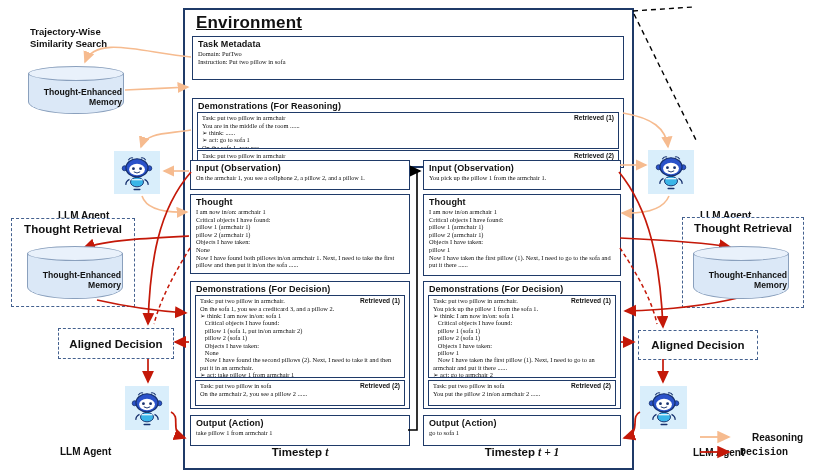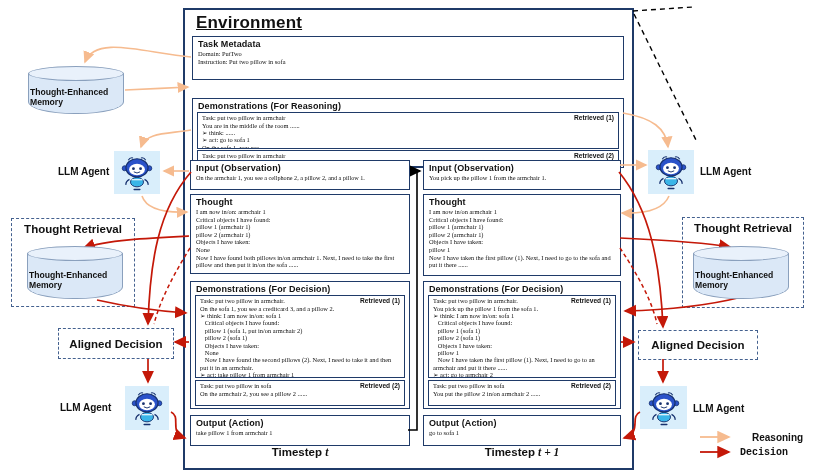--- a/index.html
+++ b/index.html
@@ -22,25 +22,25 @@
   .dashed-box{border:1.7px dashed #44618f;background:#fff;}
   .dashed-title{font:bold 11.5px "Liberation Sans",sans-serif;text-align:center;}
   
   .cylinder{position:absolute;}
   .cyl-top{position:absolute;left:0;right:0;top:0;height:15px;background:#e9f1fb;
            border:1.2px solid #8aa0bd;border-radius:50%;box-sizing:border-box;z-index:2;}
   .cyl-body{position:absolute;left:0;right:0;top:7px;bottom:0;background:#dbe8f7;
             border:1.2px solid #8aa0bd;border-top:none;box-sizing:border-box;
             border-radius:0 0 48% 48% / 0 0 12px 12px;z-index:1;}
   .cyl-label{position:absolute;left:2px;right:2px;top:16px;bottom:2px;z-index:3;
-             display:flex;align-items:center;justify-content:center;text-align:left;
+             display:flex;align-items:center;justify-content:center;text-align:right;
              font:bold 8.6px/10px "Liberation Sans",sans-serif;}
   
   .agent{background:#d9eefb;display:flex;align-items:center;justify-content:center;}
-  .rail-label{font:bold 10px "Liberation Sans",sans-serif;}
+  .rail-label{font:bold 10px "Liberation Sans",sans-serif;margin-top:44px;}
   .search-label{font:bold 9.5px/12px "Liberation Sans",sans-serif;}
   .timestep{font:bold 11.5px "Liberation Sans",sans-serif;text-align:center;}
   .timestep i{font-family:"Liberation Serif",serif;font-weight:bold;}
   
   .scenario-caption{font:bold 10px "Liberation Sans",sans-serif;text-align:center;}
   .photo{overflow:hidden;}
   .photo1{background:linear-gradient(180deg,#d3c7ab 0%,#c9bfa5 30%,#b6b2aa 33%,#adadad 100%);}
   .photo2{background:linear-gradient(180deg,#d8d2c8 0%,#d2ccc2 70%,#aaa7a1 72%,#b2afa9 100%);}
   .legend-label{font:bold 10px "Liberation Sans",sans-serif;}
   svg.overlay{position:absolute;left:0;top:0;pointer-events:none;}
@@ -220,20 +220,21 @@
     <div class="panel-title">Output (Action)</div>
     <div class="body-text">
         <div class="tl">go to sofa 1</div>
       </div>
   </div>
 
   <div class="abs timestep" style="left:452px;top:446px;width:140px;">
     <span>Timestep</span> <i>t + 1</i>
   </div>
 
+  <div class="abs search-label" style="left:30px;top:26px;width:110px;">Trajectory-Wise Similarity Search</div>
 
   <div class="cylinder" style="left:28px;top:66px;width:96px;height:48px;">
     <div class="cyl-top"></div>
     <div class="cyl-body"></div>
     <div class="cyl-label">Thought-Enhanced Memory</div>
   </div>
 
   <div class="abs rail-label" style="left:58px;top:166px;">LLM Agent</div>
   <div class="abs agent" style="left:114px;top:151px;width:46px;height:43px;">
     <svg width="38" height="38">

